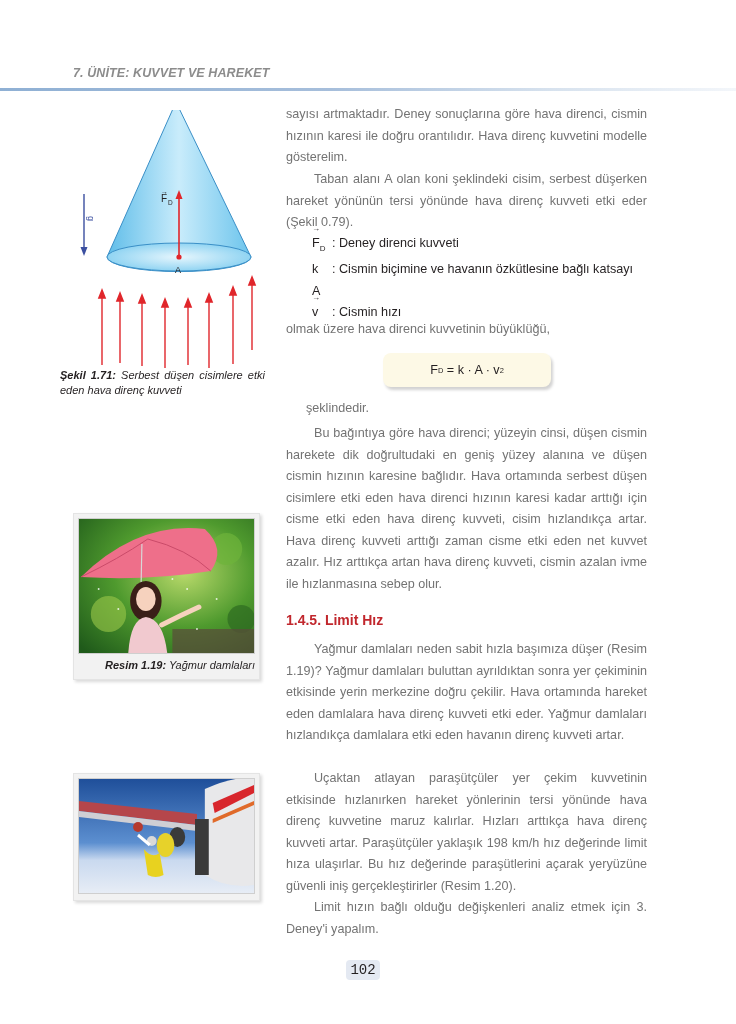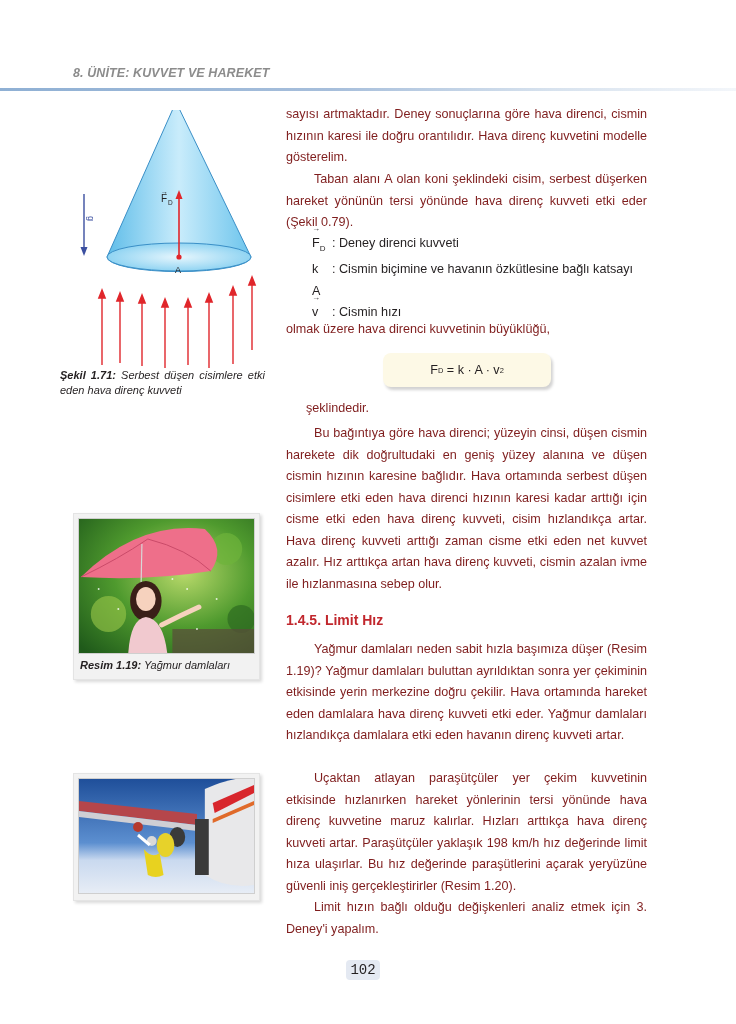--- a/index.html
+++ b/index.html
@@ -8,21 +8,21 @@
 
   .header-title {
     position: absolute; left: 73px; top: 66px;
     font-size: 12.5px; font-style: italic; font-weight: bold; color: #8c8c8c; letter-spacing: 0.1px;
   }
   .header-rule {
     position: absolute; left: 0; top: 88px; width: 736px; height: 3px;
     background: linear-gradient(to right, #8fb0d4 0%, #a6bedb 45%, #d7e2ee 75%, #f3f6fa 100%);
   }
 
-  .col { position: absolute; left: 286px; width: 361px; font-size: 12.6px; line-height: 21.5px; color: #7f1d1d; }
+  .col { position: absolute; left: 286px; width: 361px; font-size: 12.6px; line-height: 21.5px; color: #737373; }
   .p { text-align: justify; text-align-last: left; }
   .indent { text-indent: 28px; }
 
   .defs { position: absolute; left: 312px; width: 340px; font-size: 12.6px; line-height: 21.5px; }
   .def-row { display: flex; }
   .def-sym { width: 20px; display: inline-block; position: relative; }
   .def-sym sub { font-size: 8px; }
   .vec { position: relative; display: inline-block; }
   .vec::before {
     content: "\2192"; position: absolute; top: -9px; left: 0; font-size: 8px; line-height: 10px;
@@ -49,33 +49,33 @@
 
   .fig-caption { position: absolute; left: 60px; top: 368px; width: 205px; text-align: justify; }
 
   .photo-frame {
     position: absolute; left: 73px; width: 187px;
     background: #f2f2f2; border: 1px solid #e4e4e4;
     box-shadow: 2px 2px 3px rgba(0,0,0,0.15);
     padding: 4px 4px 6px 4px;
   }
   .photo { width: 100%; position: relative; overflow: hidden; border: 1px solid #cfcfcf; }
-  .photo-caption { margin-top: 4px; padding-left: 2px; }
+  .photo-caption { margin-top: 4px; padding-left: 2px; text-align: right; }
 
   .page-number {
     position: absolute; left: 346px; top: 960px; width: 34px; height: 20px;
     background: #e4e9f2; border-radius: 4px;
     font-family: Liberation Mono, monospace; font-size: 14px; color: #231f20;
     display: flex; align-items: center; justify-content: center;
   }
 </style>
 </head>
 <body>
 
-<div class="header-title">8. ÜNİTE: KUVVET VE HAREKET</div>
+<div class="header-title">7. ÜNİTE: KUVVET VE HAREKET</div>
 <div class="header-rule"></div>
 
 <div class="col p" style="top:104px;">sayısı artmaktadır. Deney sonuçlarına göre hava direnci, cismin hızının karesi ile doğru orantılıdır. Hava direnç kuvvetini modelle gösterelim.</div>
 <div class="col p indent" style="top:169px;">Taban alanı A olan koni şeklindeki cisim, serbest düşerken hareket yönünün tersi yönünde hava direnç kuvveti etki eder (Şekil 0.79).</div>
 
 <div class="defs" style="top:233px;">
   <div class="def-row">
     <span class="def-sym"><span class="vec">F</span><sub>D</sub></span>
     <span>: Deney direnci kuvveti</span>
   </div>

